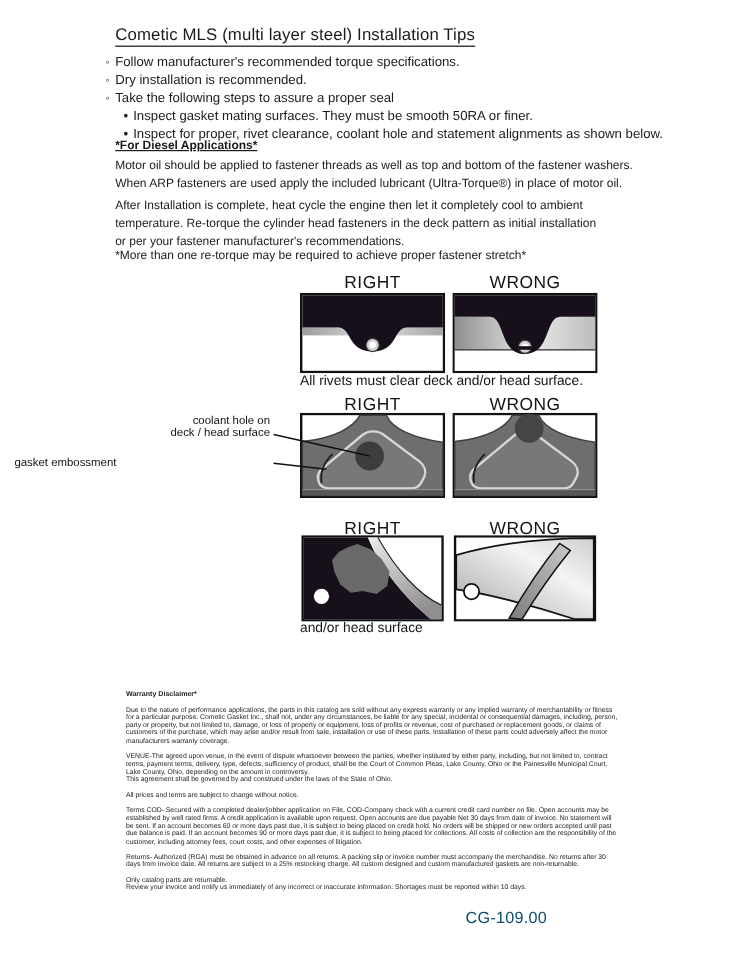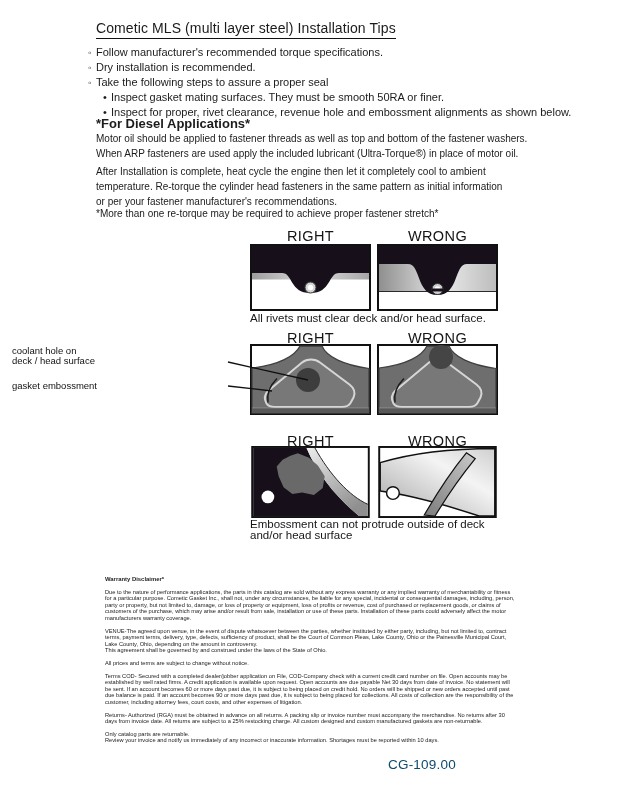--- a/index.html
+++ b/index.html
@@ -13,33 +13,33 @@
   
   .title{
     left:96px;top:20px;font-size:14px;font-weight:normal;
     border-bottom:1.6px solid #111;padding-bottom:2px;letter-spacing:.1px;
   }
   .bullets{left:88px;top:45px;font-size:11px;line-height:15px;}
   .b-row{display:flex;}
   .b-mark{width:8px;flex:0 0 8px;font-size:10px;}
   .sb-row{display:flex;margin-left:15px;}
   .sb-mark{width:8px;flex:0 0 8px;}
-  .diesel-heading{left:96px;top:116px;font-size:13px;font-weight:bold;}
+  .diesel-heading{left:96px;top:116px;font-size:10px;font-weight:bold;text-decoration:underline;}
   .para{left:96px;font-size:10px;line-height:15px;width:460px;}
   .p1{top:131px;}
   .p2{top:164px;}
   .note{top:206px;}
 
   
   .figures{left:12px;top:225px;width:618px;height:335px;}
   .rw-label{width:121px;text-align:center;font-size:14.5px;letter-spacing:.4px;color:#141414;}
   .figbox{width:121px;height:67px;}
   .figbox svg{display:block;width:100%;height:100%;}
   .cap{font-size:11.5px;color:#161616;line-height:11px;}
-  .side-labels{left:0px;top:121px;width:213px;font-size:9.5px;line-height:10px;color:#111;}
+  .side-labels{left:0px;top:121px;width:213px;text-align:right;font-size:9.5px;line-height:10px;color:#111;}
   .side-label2{left:0px;top:155px;width:213px;font-size:9.5px;color:#111;}
   .pointer-overlay{left:0;top:0;width:618px;height:335px;pointer-events:none;}
 
   
   .disclaimer{left:105px;top:576px;width:412px;font-size:5.7px;line-height:6.6px;color:#222;}
   .disclaimer .dh{font-weight:bold;margin-bottom:6px;font-size:5.9px;}
   .disclaimer p{margin:0 0 6px 0;}
   .disclaimer .tight{margin:0;}
 
   .footer-code{left:388px;top:757px;font-size:13.5px;color:#0c4a6e;letter-spacing:.2px;}
@@ -61,34 +61,34 @@
   <div class="b-row">
     <span class="b-mark">◦</span>
     <span>Take the following steps to assure a proper seal</span>
   </div>
   <div class="sb-row">
     <span class="sb-mark">•</span>
     <span>Inspect gasket mating surfaces.  They must be smooth 50RA or finer.</span>
   </div>
   <div class="sb-row">
     <span class="sb-mark">•</span>
-    <span>Inspect for proper, rivet clearance, revenue hole and embossment alignments as shown below.</span>
+    <span>Inspect for proper, rivet clearance, coolant hole and statement alignments as shown below.</span>
   </div>
 </div>
 
 <div class="abs diesel-heading">*For Diesel Applications*</div>
 
 <div class="abs para p1">
   <div>Motor oil should be applied to fastener threads as well as top and bottom of the fastener washers.</div>
   <div>When ARP fasteners are used apply the included lubricant (Ultra-Torque®) in place of motor oil.</div>
 </div>
 
 <div class="abs para p2">
   <div>After Installation is complete, heat cycle the engine then let it completely cool to ambient</div>
-  <div>temperature. Re-torque the cylinder head fasteners in the same pattern as initial information</div>
+  <div>temperature. Re-torque the cylinder head fasteners in the deck pattern as initial installation</div>
   <div>or per your fastener manufacturer's recommendations.</div>
 </div>
 
 <div class="abs para note">*More than one re-torque may be required to achieve proper fastener stretch*</div>
 
 <div class="abs figures">
 
   <div class="abs rw-label" style="left:238px;top:3px;">RIGHT</div>
   <div class="abs rw-label" style="left:365px;top:3px;">WRONG</div>
 
@@ -193,21 +193,20 @@
             <stop offset="1" stop-color="#c9c9c9"></stop>
         </linearGradient>
       </defs>
       <rect x="2" y="2" width="238" height="143" fill="#ffffff" stroke="#111" stroke-width="4"></rect>
       <path d="M4,34 C70,14 150,5 238,5 L238,143 L206,143 C130,118 50,98 4,92 Z" fill="url(#g3w)" stroke="#111" stroke-width="3"></path>
       <path d="M180,14 C152,48 120,96 94,141 L116,143 C142,100 172,58 198,26 Z" fill="url(#g3w2)" stroke="#111" stroke-width="2.5"></path>
       <circle cx="30" cy="96" r="13" fill="#ffffff" stroke="#111" stroke-width="3"></circle>
     </svg>
   </div>
   <div class="abs cap" style="left:238px;top:294px;">
-    <div>Embossment can not protrude outside of deck</div>
     <div>and/or head surface</div>
   </div>
 
   <svg class="abs pointer-overlay" viewBox="0 0 618 335">
     <line x1="216" y1="137" x2="296" y2="155" stroke="#111" stroke-width="1.3"></line>
     <line x1="216" y1="161" x2="260" y2="166" stroke="#111" stroke-width="1.3"></line>
   </svg>
 </div>
 
 <div class="abs disclaimer">

